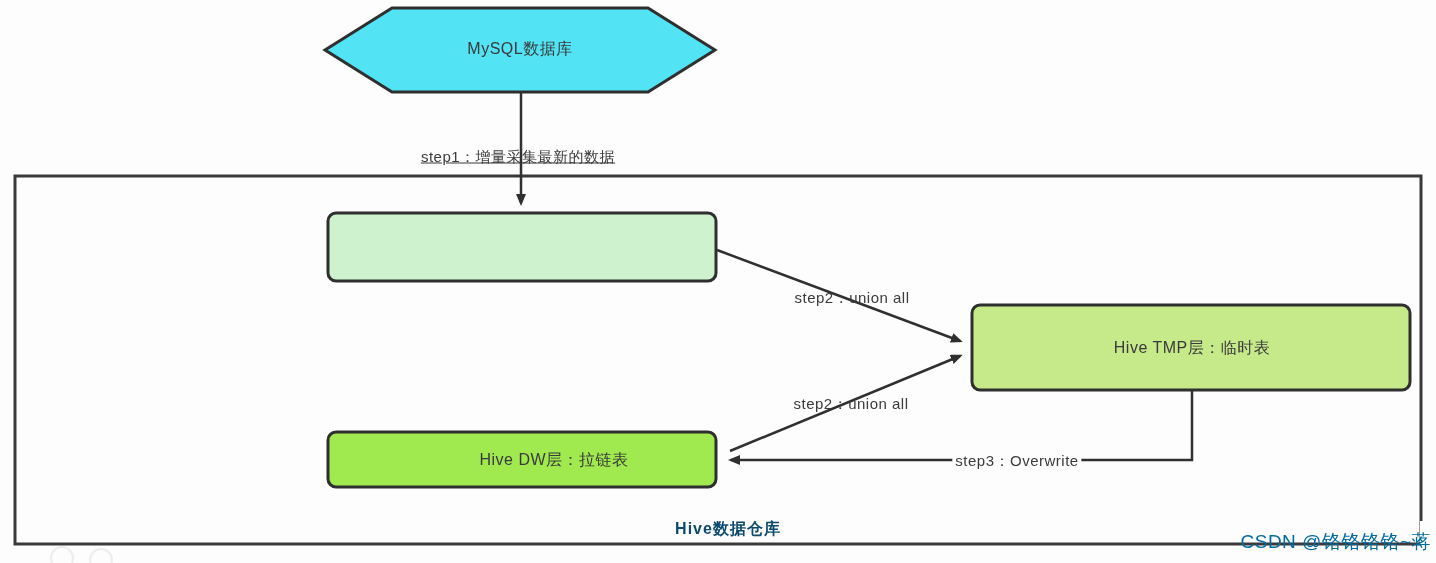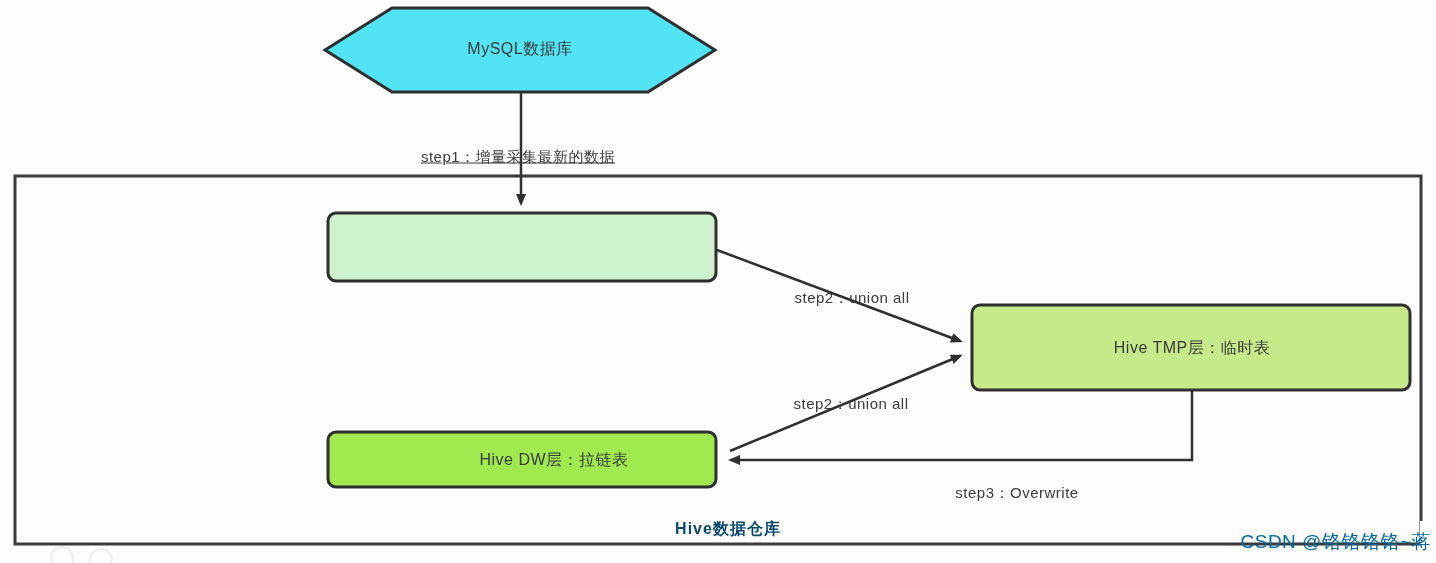--- a/index.html
+++ b/index.html
@@ -14,21 +14,21 @@
   .container-border{stroke:#3a3a3a;stroke-width:3;fill:none;}
   .ghost{stroke:#ededed;stroke-width:2;fill:none;}
 
   .lbl{
     position:absolute;z-index:2;
     transform:translate(-50%,-50%);
     white-space:nowrap;color:#3b3b3b;
     font-size:15px;letter-spacing:0.5px;
   }
   .node-lbl{font-size:16px;color:#3a3a3a;}
-  .step3-lbl{background:#fdfdfd;padding:0 3px;margin-top:32px;}
+  .step3-lbl{background:#fdfdfd;padding:0 3px;}
   .container-lbl{font-weight:bold;font-size:16px;color:#0c4a6e;letter-spacing:1px;}
   .watermark{
     position:absolute;z-index:3;right:5px;top:529px;
     transform:none;color:#0369a1;font-size:19px;letter-spacing:0.5px;
   }
   .wm-patch{
     position:absolute;z-index:2;right:0;top:521px;
     width:16px;height:29px;background:#fdfdfd;
   }
 </style>

